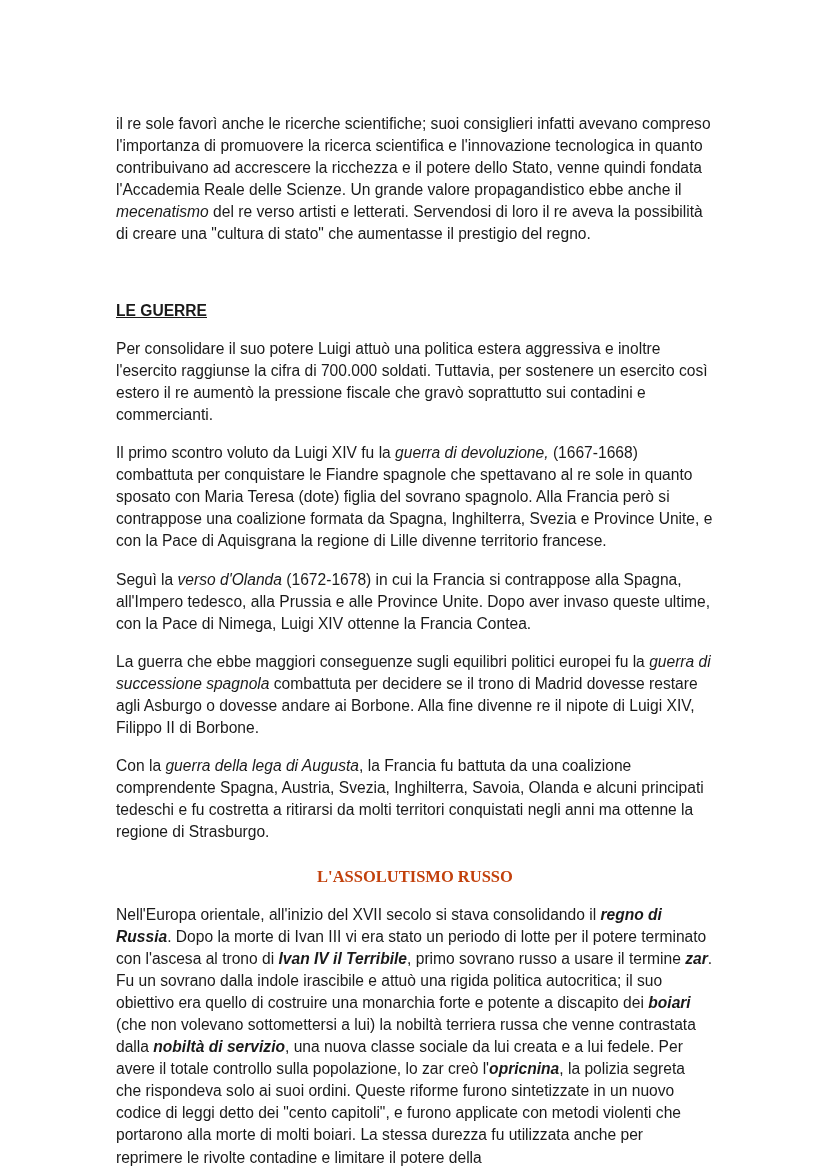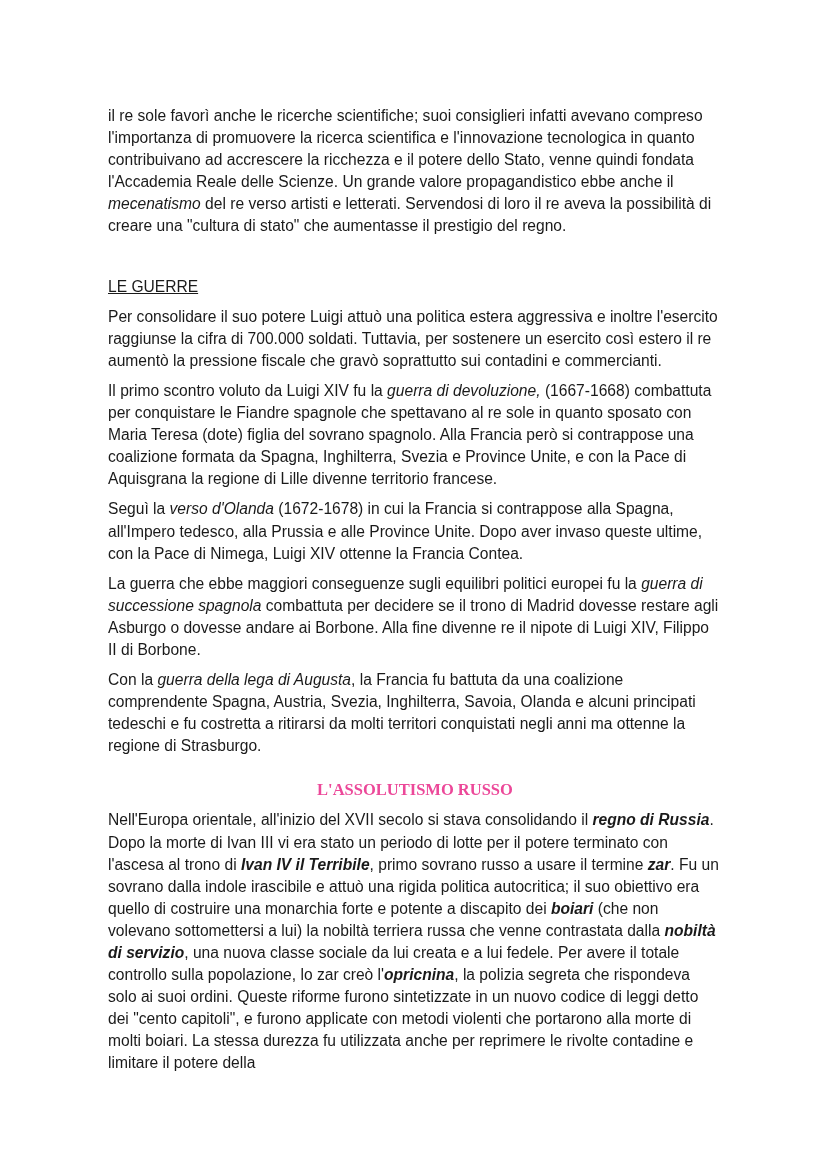--- a/index.html
+++ b/index.html
@@ -2,25 +2,25 @@
 <html><head>
 <meta charset="utf-8">
 <style>
   html, body { margin: 0; padding: 0; background: #ffffff; }
   body { width: 828px; height: 1169px; overflow: hidden; position: relative; }
   .page {
     position: absolute; left: 100px; top: 97px; width: 630px;
     font-family: "Liberation Sans", sans-serif;
     font-size: 15.6px; line-height: 22.1px; color: #1a1a1a;
   }
-  p { margin: 8px; }
+  p { margin: 16px; }
   .gap { height: 22px; }
-  .h-underline { font-weight: normal; text-decoration: underline; }
+  .h-underline { font-weight: bold; text-decoration: underline; }
   .h-red {
-    font-family: "Liberation Serif", serif; font-weight: bold; color: #ec4899;
+    font-family: "Liberation Serif", serif; font-weight: bold; color: #c2410c;
     text-align: center; font-size: 16.5px; line-height: 22px; margin-top: 22px;
   }
   em { font-style: italic; }
   .bi { font-weight: bold; font-style: italic; }
 </style>
 </head>
 <body>
 
 <div class="page">
   <p><span>il re sole favorì anche le ricerche scientifiche; suoi consiglieri infatti avevano compreso l'importanza di promuovere la ricerca scientifica e l'innovazione tecnologica in quanto contribuivano ad accrescere la ricchezza e il potere dello Stato, venne quindi fondata l'Accademia Reale delle Scienze. Un grande valore propagandistico ebbe anche il </span><em>mecenatismo</em><span> del re verso artisti e letterati. Servendosi di loro il re aveva la possibilità di creare una "cultura di stato" che aumentasse il prestigio del regno.</span></p>

